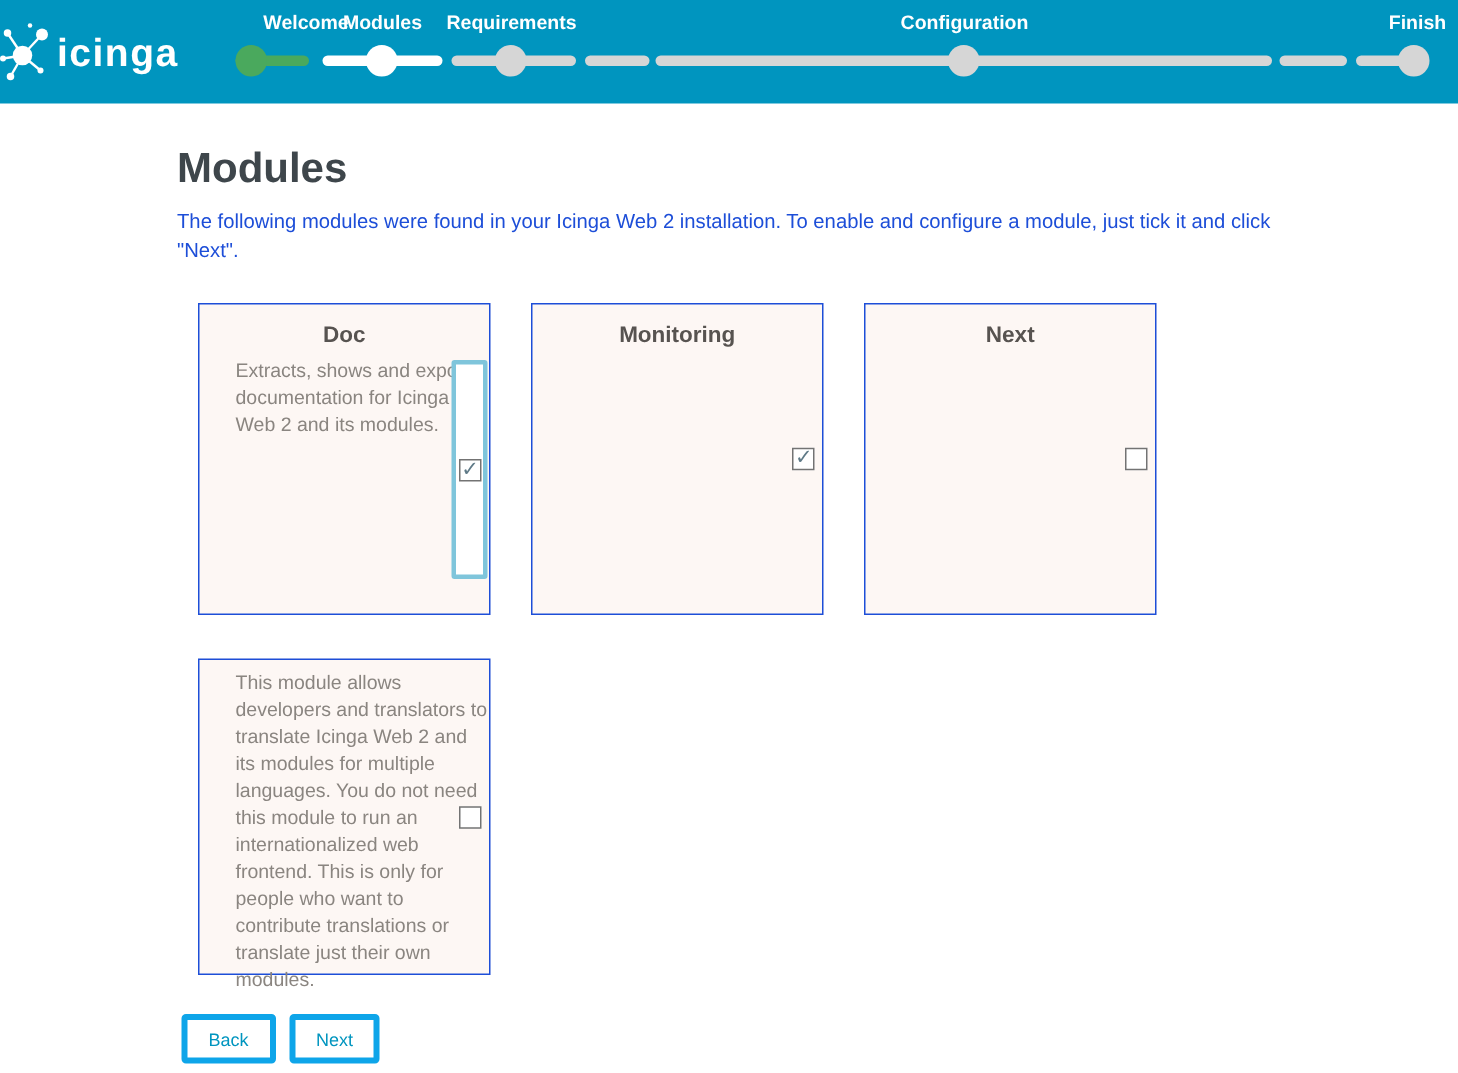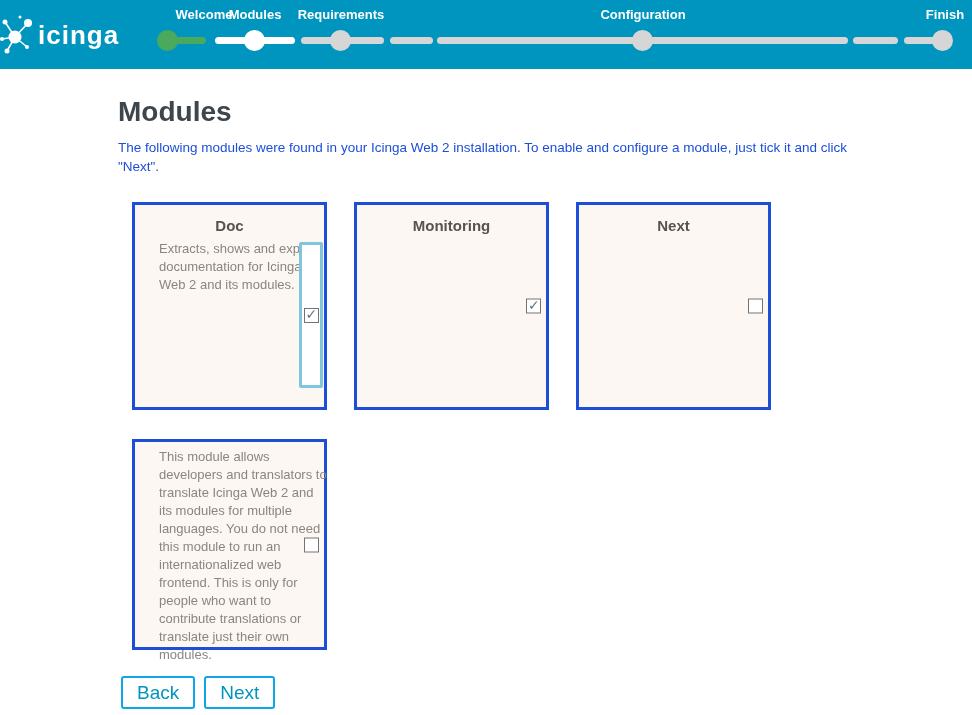--- a/index.html
+++ b/index.html
@@ -80,21 +80,21 @@
   .cards {
     margin-left: 14px; margin-top: 26px;
     width: 660px;
     display: flex; flex-wrap: wrap;
     column-gap: 27px; row-gap: 29px;
   }
   .card {
     position: relative;
     width: 195px; height: 208px;
     background: #FDF7F4;
-    border: 3px solid #1d4ed8;
+    border: 1px solid #1d4ed8;
   }
   .card-tall { height: 211px; }
   .card-title {
     margin-top: 12px;
     text-align: center;
     font-size: 15px; font-weight: bold; color: #575350;
   }
   .card-desc {
     margin: 6px 0 0 24px;
     width: 170px;
@@ -125,22 +125,22 @@
     background: #ffffff;
     display: flex; align-items: center; justify-content: center;
   }
 
   
   .btn-row { margin: 26px 0 0 3px; display: flex; gap: 9px; }
   .btn {
     min-width: 56px; height: 33px;
     padding: 0 14px;
     background: #ffffff;
-    border: 2px solid #0ea5e9; border-radius: 3px;
-    color: #0095BF; font-size: 19px;
+    border: 4px solid #0ea5e9; border-radius: 3px;
+    color: #0095BF; font-size: 12px;
     font-family: "Liberation Sans", sans-serif;
     cursor: pointer;
   }
 </style>
 </head>
 <body>
 
 <div class="header">
   <div class="logo">
     <svg class="logo-icon" viewBox="0 0 38 42" xmlns="http://www.w3.org/2000/svg">

